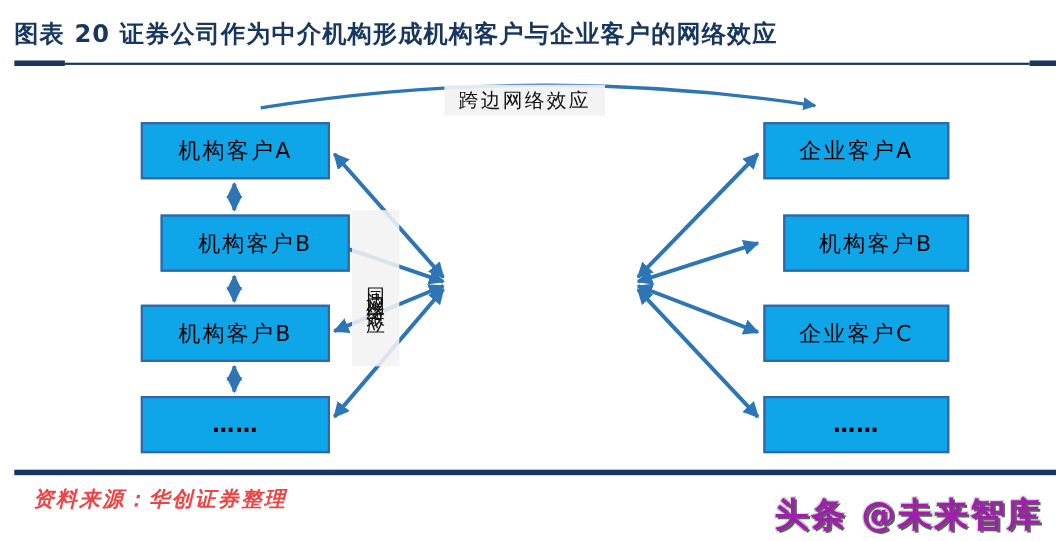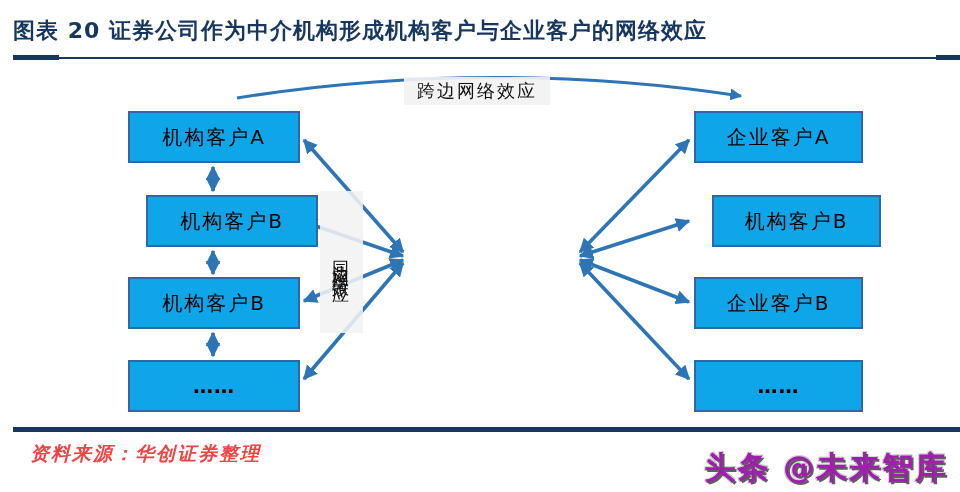--- a/index.html
+++ b/index.html
@@ -118,20 +118,20 @@
   <div class="same-label">同边网络效应</div>
 
   <div class="box box-left row1">机构客户A</div>
   <div class="box box-left row2">机构客户B</div>
   <div class="box box-left row3">机构客户B</div>
   <div class="box box-left row4 dots">……</div>
 
 
   <div class="box box-right row1">企业客户A</div>
   <div class="box box-right row2">机构客户B</div>
-  <div class="box box-right row3">企业客户B</div>
+  <div class="box box-right row3">企业客户C</div>
   <div class="box box-right row4 dots">……</div>
 
   <div class="rule-bottom"></div>
   <div class="source-note">资料来源：华创证券整理</div>
   <div class="watermark">头条 @未来智库</div>
 
 </div>
 
 </body></html>

